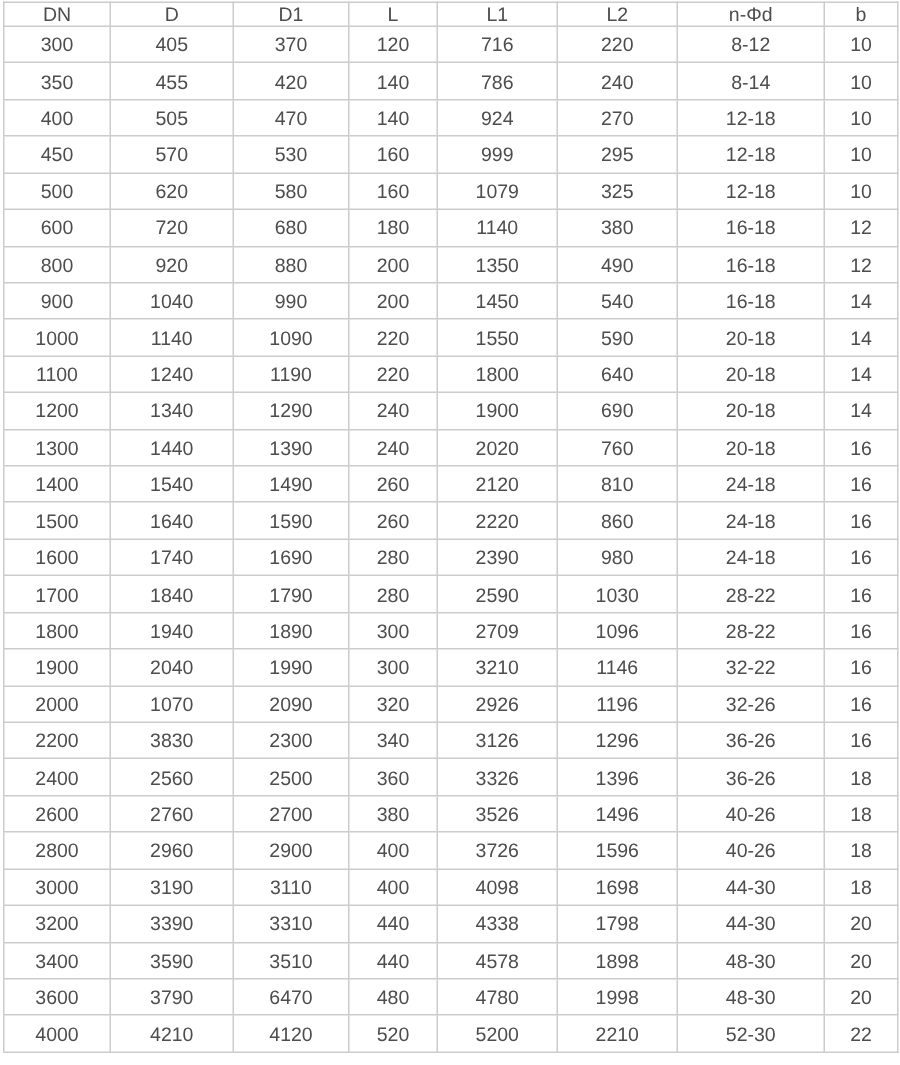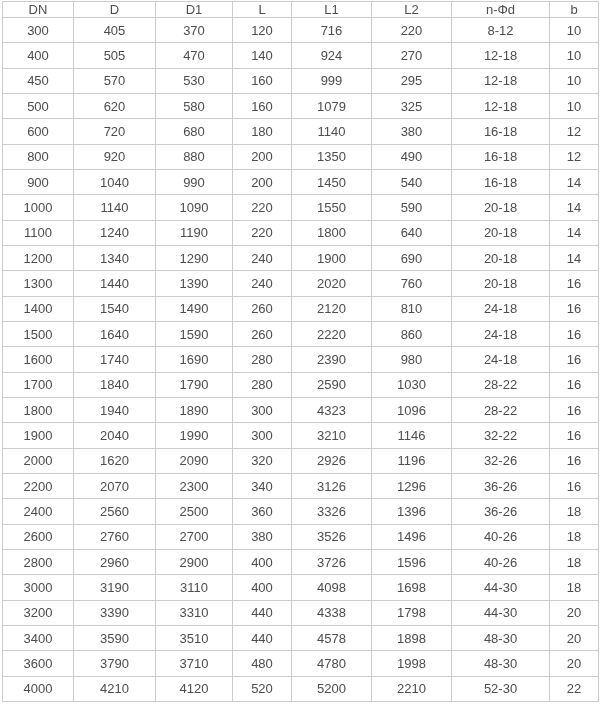--- a/index.html
+++ b/index.html
@@ -63,20 +63,30 @@
         <td>300</td>
         <td>405</td>
         <td>370</td>
         <td>120</td>
         <td>716</td>
         <td>220</td>
         <td>8-12</td>
         <td>10</td>
       </tr>
       <tr>
+        <td>350</td>
+        <td>455</td>
+        <td>420</td>
+        <td>140</td>
+        <td>786</td>
+        <td>240</td>
+        <td>8-14</td>
+        <td>10</td>
+      </tr>
+      <tr>
         <td>400</td>
         <td>505</td>
         <td>470</td>
         <td>140</td>
         <td>924</td>
         <td>270</td>
         <td>12-18</td>
         <td>10</td>
       </tr>
       <tr>
@@ -207,48 +217,48 @@
         <td>2590</td>
         <td>1030</td>
         <td>28-22</td>
         <td>16</td>
       </tr>
       <tr>
         <td>1800</td>
         <td>1940</td>
         <td>1890</td>
         <td>300</td>
-        <td>4323</td>
+        <td>2709</td>
         <td>1096</td>
         <td>28-22</td>
         <td>16</td>
       </tr>
       <tr>
         <td>1900</td>
         <td>2040</td>
         <td>1990</td>
         <td>300</td>
         <td>3210</td>
         <td>1146</td>
         <td>32-22</td>
         <td>16</td>
       </tr>
       <tr>
         <td>2000</td>
-        <td>1620</td>
+        <td>1070</td>
         <td>2090</td>
         <td>320</td>
         <td>2926</td>
         <td>1196</td>
         <td>32-26</td>
         <td>16</td>
       </tr>
       <tr>
         <td>2200</td>
-        <td>2070</td>
+        <td>3830</td>
         <td>2300</td>
         <td>340</td>
         <td>3126</td>
         <td>1296</td>
         <td>36-26</td>
         <td>16</td>
       </tr>
       <tr>
         <td>2400</td>
         <td>2560</td>
@@ -305,21 +315,21 @@
         <td>3510</td>
         <td>440</td>
         <td>4578</td>
         <td>1898</td>
         <td>48-30</td>
         <td>20</td>
       </tr>
       <tr>
         <td>3600</td>
         <td>3790</td>
-        <td>3710</td>
+        <td>6470</td>
         <td>480</td>
         <td>4780</td>
         <td>1998</td>
         <td>48-30</td>
         <td>20</td>
       </tr>
       <tr>
         <td>4000</td>
         <td>4210</td>
         <td>4120</td>

